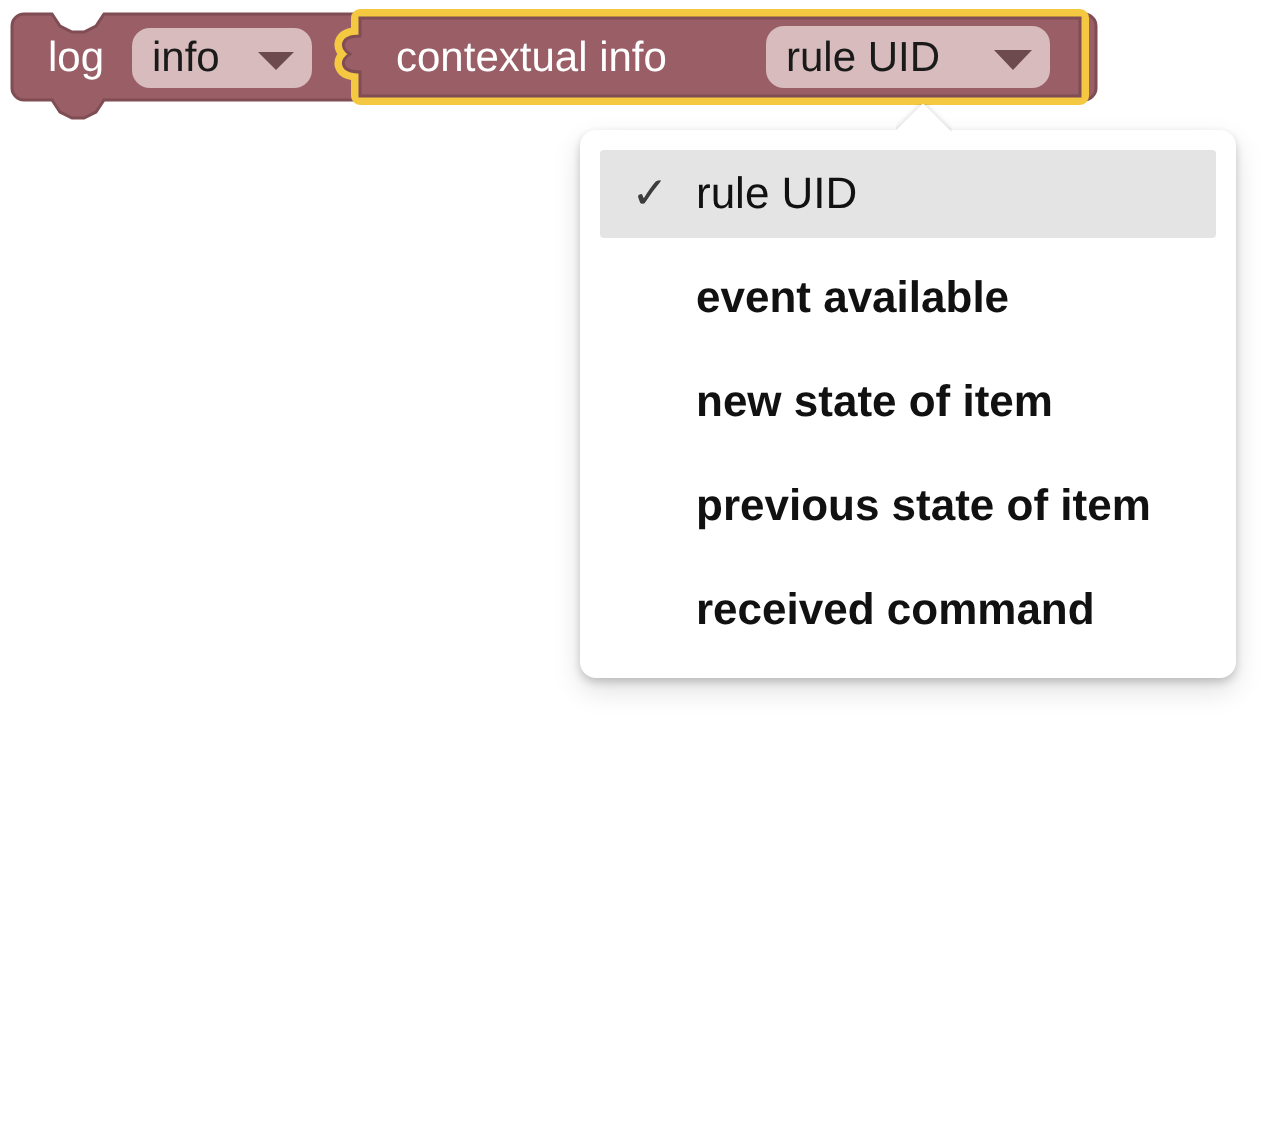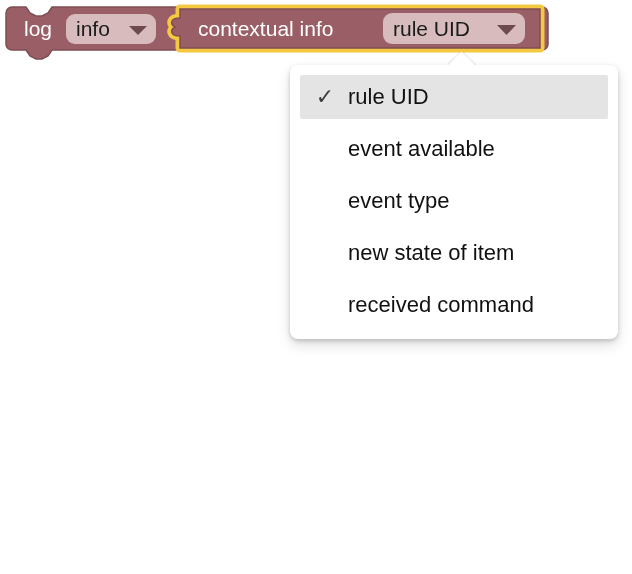--- a/index.html
+++ b/index.html
@@ -83,21 +83,21 @@
     height: 44px;
     line-height: 44px;
     margin: 0 10px;
     padding: 0 0 0 48px;
     font-size: 22px;
     color: #111111;
     white-space: nowrap;
     border-radius: 2px;
     box-sizing: border-box;
   }
-  .menu-item + .menu-item { margin-top: 8px; }
+  .menu-item + .menu-item { margin-top: 8px; font-weight: bold; }
   .menu-item.selected {
     background: #e4e4e4;
   }
   .menu-check {
     position: absolute;
     left: 14px;
     top: 0;
     width: 22px;
     height: 44px;
     line-height: 44px;
@@ -181,28 +181,28 @@
 
   <div class="menu-item selected">
     <span class="menu-check">✓</span>
     <span>rule UID</span>
   </div>
 
   <div class="menu-item">
     <span>event available</span>
   </div>
 
-  <div class="menu-item">
-    <span>event type</span>
-  </div>
 
   <div class="menu-item">
     <span>new state of item</span>
   </div>
 
+  <div class="menu-item">
+    <span>previous state of item</span>
+  </div>
 
 
   <div class="menu-item">
     <span>received command</span>
   </div>
 
 
 </div>
 
 </body></html>

